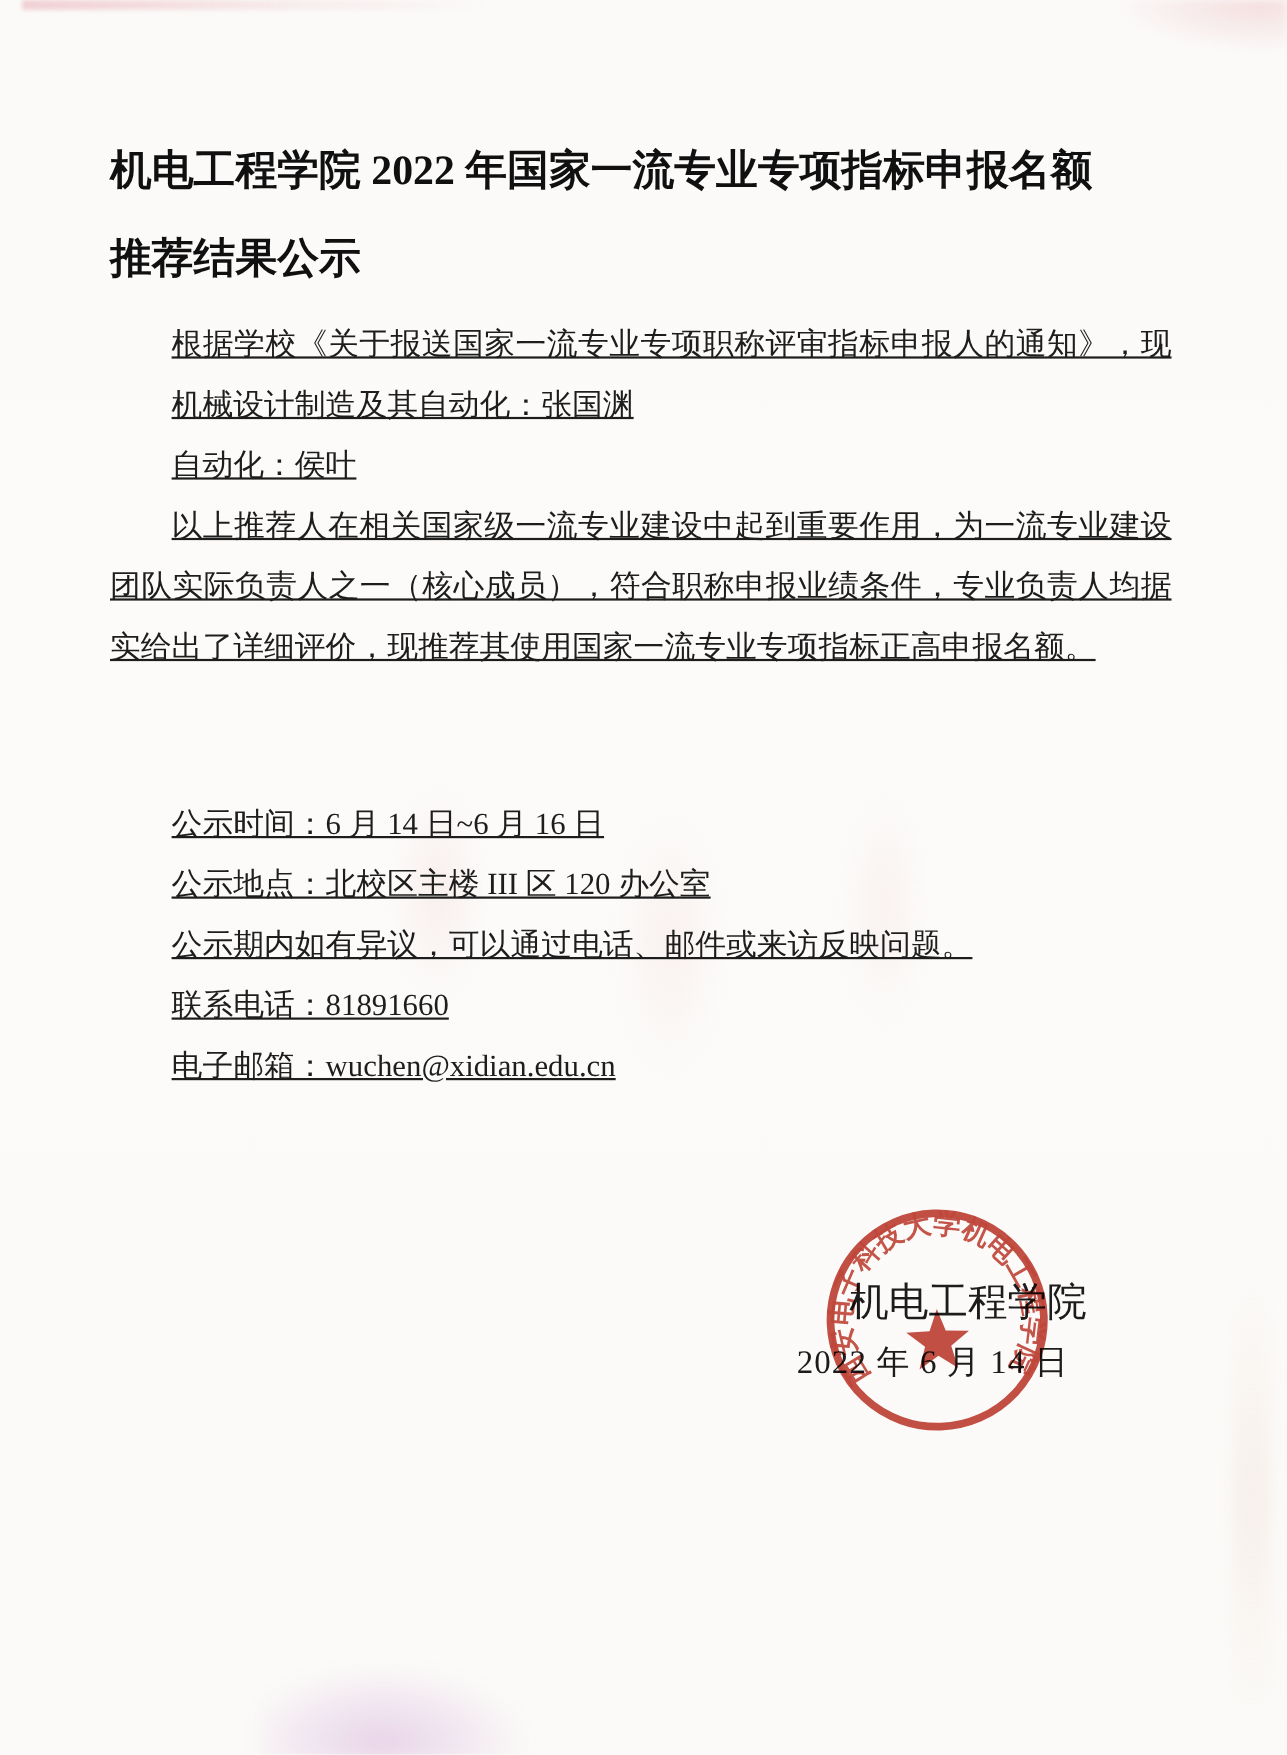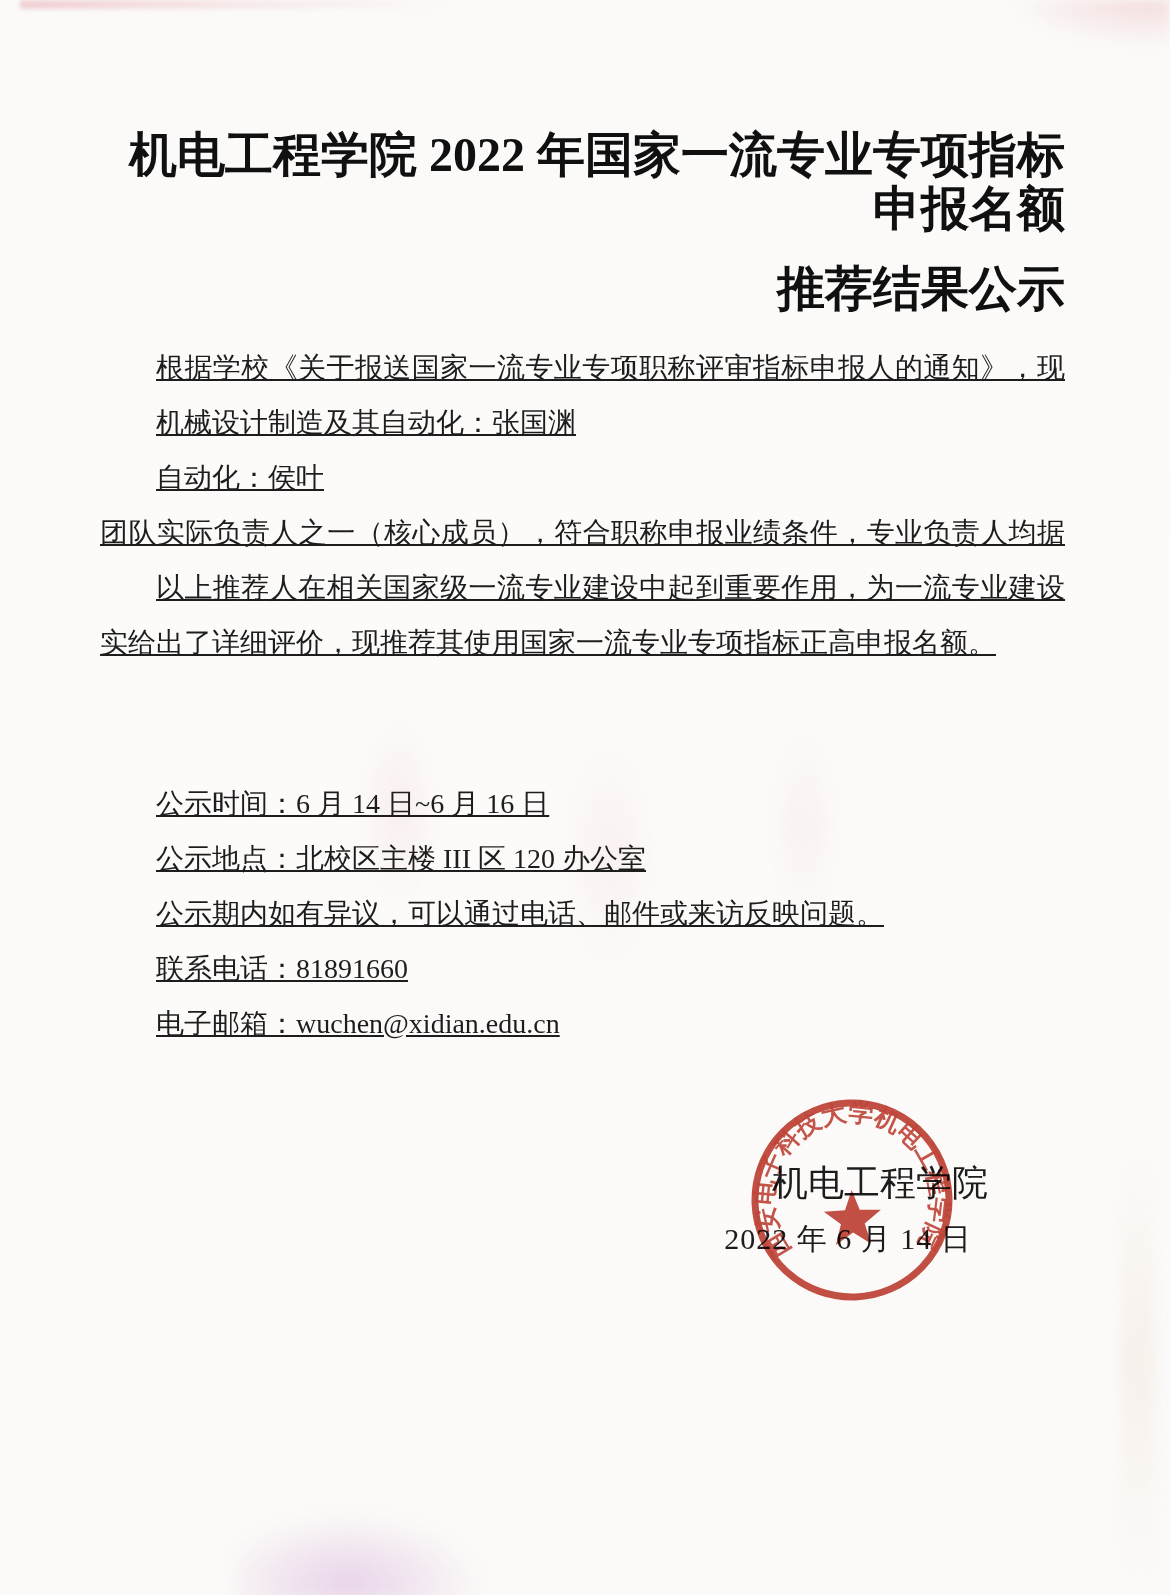--- a/index.html
+++ b/index.html
@@ -44,21 +44,21 @@
     background:linear-gradient(180deg,rgba(235,205,185,0),rgba(233,200,180,.18) 50%,rgba(235,205,185,0));
     filter:blur(6px);
   }
 
   .doc{
     position:absolute;inset:0;
     padding:128px 105px 0 100px;
     color:#1d1d1d;
     box-sizing:border-box;
   }
-  .title{ text-align:right;font-weight:bold;color:#101010;font-size:48px; }
+  .title{ text-align:left;font-weight:bold;color:#101010;font-size:38px; }
   .title-line1{ line-height:54px; }
   .title-line2{ line-height:54px;margin-top:26px; }
 
   .bodytext{ margin-top:24px;font-size:28px;line-height:55px; }
   .line{ white-space:nowrap;text-decoration:underline; }
   .wrapline{ white-space:normal; }
   .indent{ text-indent:2em; }
   .fill{ text-align:justify;text-align-last:justify;white-space:normal; }
   .section-gap{ height:106px; }
 
@@ -96,22 +96,22 @@
       <div class="title-line1">机电工程学院 2022 年国家一流专业专项指标申报名额</div>
       <div class="title-line2">推荐结果公示</div>
     </div>
 
     <div class="bodytext">
       <div class="line indent fill">根据学校《关于报送国家一流专业专项职称评审指标申报人的通知》，现</div>
 
       <div class="line indent">机械设计制造及其自动化：张国渊</div>
       <div class="line indent">自动化：侯叶</div>
 
+      <div class="line indent fill">以上推荐人在相关国家级一流专业建设中起到重要作用，为一流专业建设</div>
       <div class="line fill">团队实际负责人之一（核心成员），符合职称申报业绩条件，专业负责人均据</div>
-      <div class="line indent fill">以上推荐人在相关国家级一流专业建设中起到重要作用，为一流专业建设</div>
       <div class="line wrapline">实给出了详细评价，现推荐其使用国家一流专业专项指标正高申报名额。</div>
 
       <div class="section-gap"></div>
 
       <div class="line indent">公示时间：6 月 14 日~6 月 16 日</div>
       <div class="line indent">公示地点：北校区主楼 III 区 120 办公室</div>
       <div class="line indent">公示期内如有异议，可以通过电话、邮件或来访反映问题。</div>
       <div class="line indent">联系电话：81891660</div>
       <div class="line indent">电子邮箱：wuchen@xidian.edu.cn</div>
     </div>

